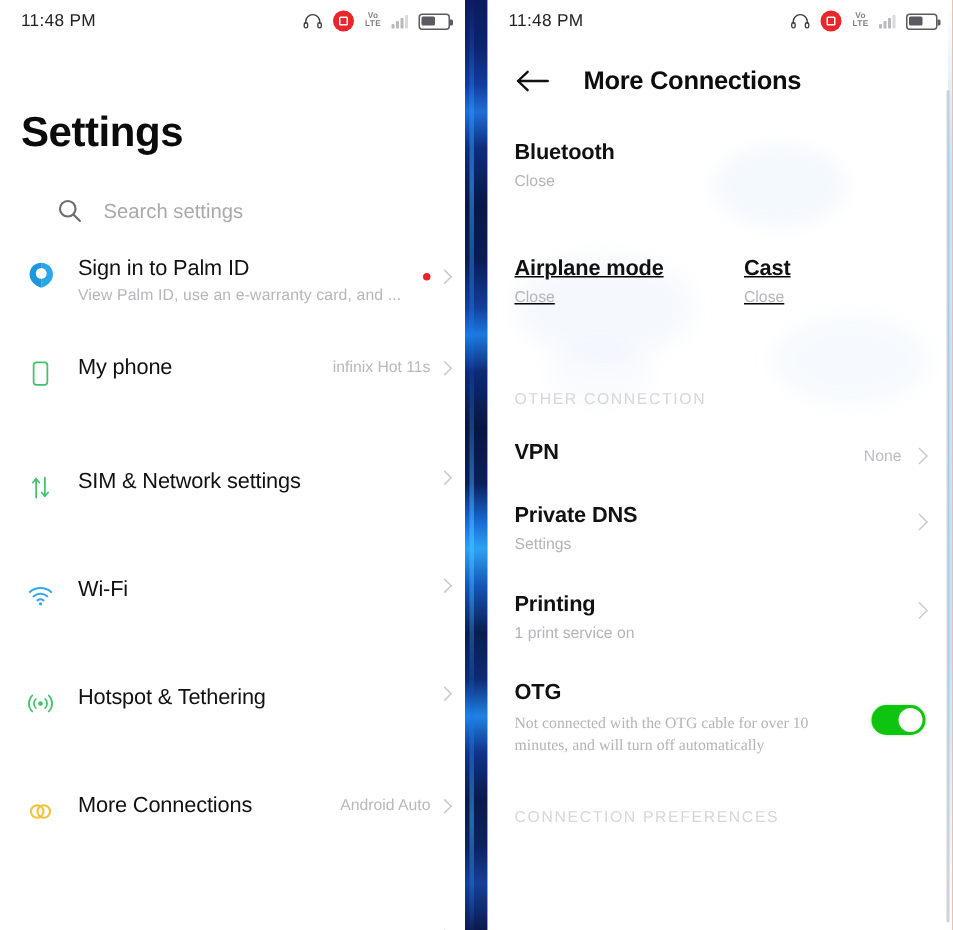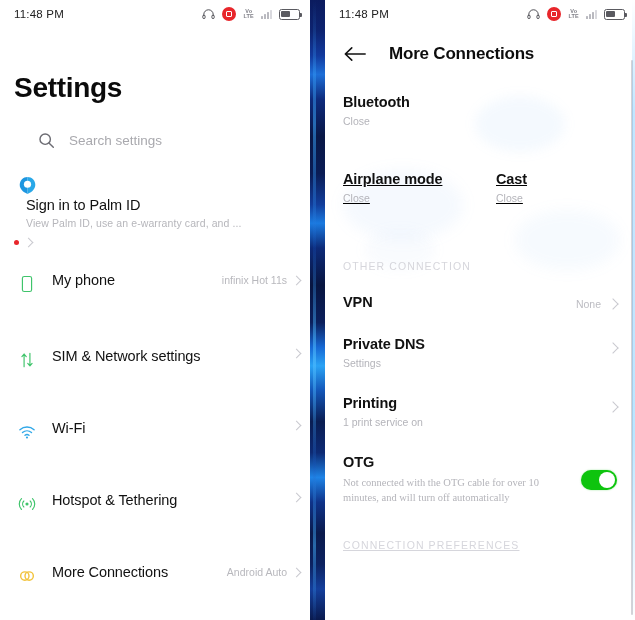--- a/index.html
+++ b/index.html
@@ -216,21 +216,21 @@
         <svg viewBox="0 0 18 18" width="17" height="17">
           <circle cx="7.6" cy="7.6" r="5.5" fill="none" stroke="#6b6b72" stroke-width="1.5"></circle>
           <line x1="11.6" y1="11.6" x2="16.2" y2="16.2" stroke="#6b6b72" stroke-width="1.5" stroke-linecap="round"></line>
         </svg>
       </span>
       <span class="search-ph">Search settings</span>
     </div>
 
     <div class="list">
 
-      <div class="row" style="padding-top:6px;flex-direction:column;">
+      <div class="row" style="padding-top:6px;">
         <div class="row-ico">
           <svg viewBox="0 0 24 24" width="21" height="21">
             <path d="M12 2.4c5 0 8.9 3.9 8.9 8.8 0 4.4-3.2 8.3-8.9 10.4V11.2z" fill="#29a8e8"></path>
             <path d="M12 2.4C7 2.4 3.1 6.3 3.1 11.2c0 4.4 3.2 8.3 8.9 10.4V2.4z" fill="#1d96e0"></path>
             <circle cx="12" cy="10.6" r="4.1" fill="#ffffff"></circle>
           </svg>
         </div>
         <div class="row-body">
           <div class="row-title">Sign in to Palm ID</div>
           <div class="row-sub">View Palm ID, use an e-warranty card, and ...</div>
@@ -450,21 +450,21 @@
       <div class="r-row" style="padding-top:26px;">
         <div class="r-main" style="padding-right:20px;">
           <div class="r-title">OTG</div>
           <div class="r-sub" style="line-height:1.45;font-family:Liberation Serif, serif;">Not connected with the OTG cable for over 10 minutes, and will turn off automatically</div>
         </div>
         <div class="toggle" style="margin-top:16px;">
             <i></i>
           </div>
       </div>
 
-      <div class="group-label" style="padding-top:34px;text-decoration:underline;">CONNECTION PREFERENCES</div>
+      <div class="group-label" style="padding-top:34px;">CONNECTION PREFERENCES</div>
 
     </div>
 
     <div class="scrollbar"></div>
     <div class="scroll-edge"></div>
   </div>
 
 </div>
 
 </body></html>

